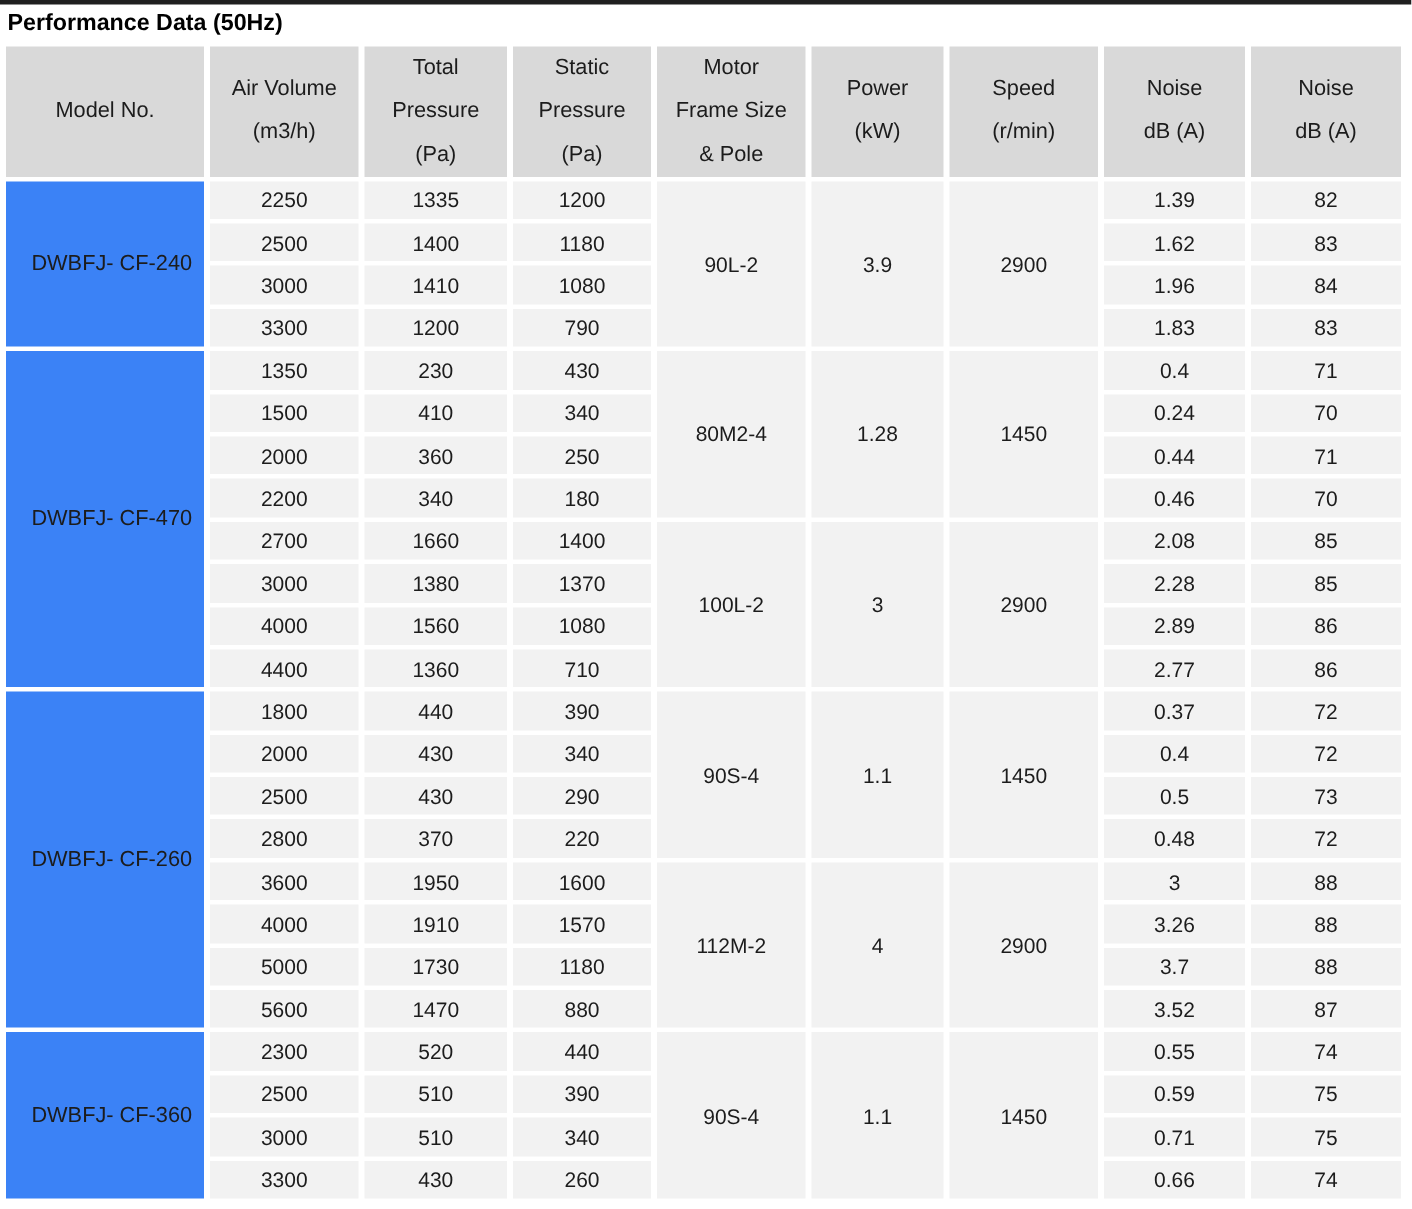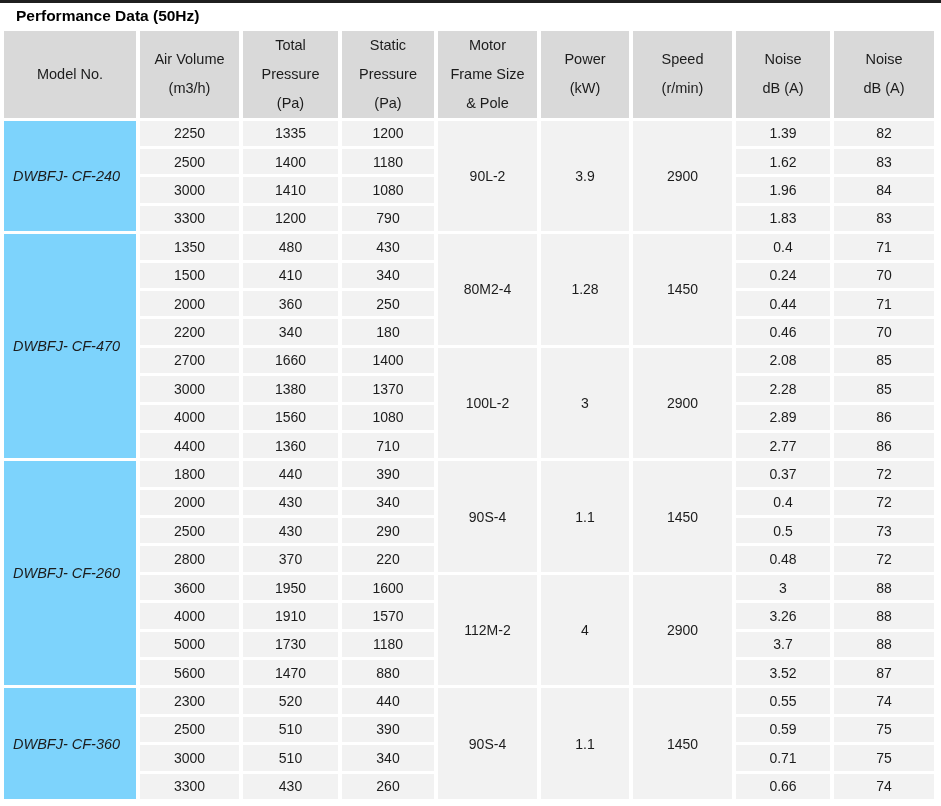--- a/index.html
+++ b/index.html
@@ -13,21 +13,21 @@
   }
   .top-rule {
     height: 3px;
     background: #1f1f1f;
     width: 941px;
   }
   .page-title {
     font-weight: bold;
     font-size: 15.5px;
     color: #000000;
-    padding: 4px 0 2px 16px;
+    padding: 4px 0 2px 5px;
     line-height: 1.2;
   }
   table.perf {
     border-collapse: separate;
     border-spacing: 4px 3px;
     table-layout: fixed;
     width: 938px;
   }
   th {
     background: #d9d9d9;
@@ -45,25 +45,24 @@
     background: #f2f2f2;
     font-size: 14px;
     color: #1c1c1c;
     text-align: center;
     vertical-align: middle;
     height: 25.4px;
     padding: 0;
     overflow: hidden;
   }
   td.model {
-    background: #7dd3fc;
-    text-align: left;
+    background: #3b82f6;
+    text-align: center;
     padding-left: 9px;
     font-size: 14.5px;
-    font-style: italic;
   }
 </style>
 </head>
 <body>
 
 <div class="top-rule"></div>
 <div class="page-title">Performance Data (50Hz)</div>
 
 <table class="perf">
   <colgroup>
@@ -132,21 +131,21 @@
       <td>3300</td>
       <td>1200</td>
       <td>790</td>
       <td>1.83</td>
       <td>83</td>
     </tr>
 
     <tr>
       <td class="model" rowspan="8">DWBFJ- CF-470</td>
       <td>1350</td>
-      <td>480</td>
+      <td>230</td>
       <td>430</td>
       <td rowspan="4">80M2-4</td>
       <td rowspan="4">1.28</td>
       <td rowspan="4">1450</td>
       <td>0.4</td>
       <td>71</td>
     </tr>
     <tr>
       <td>1500</td>
       <td>410</td>

